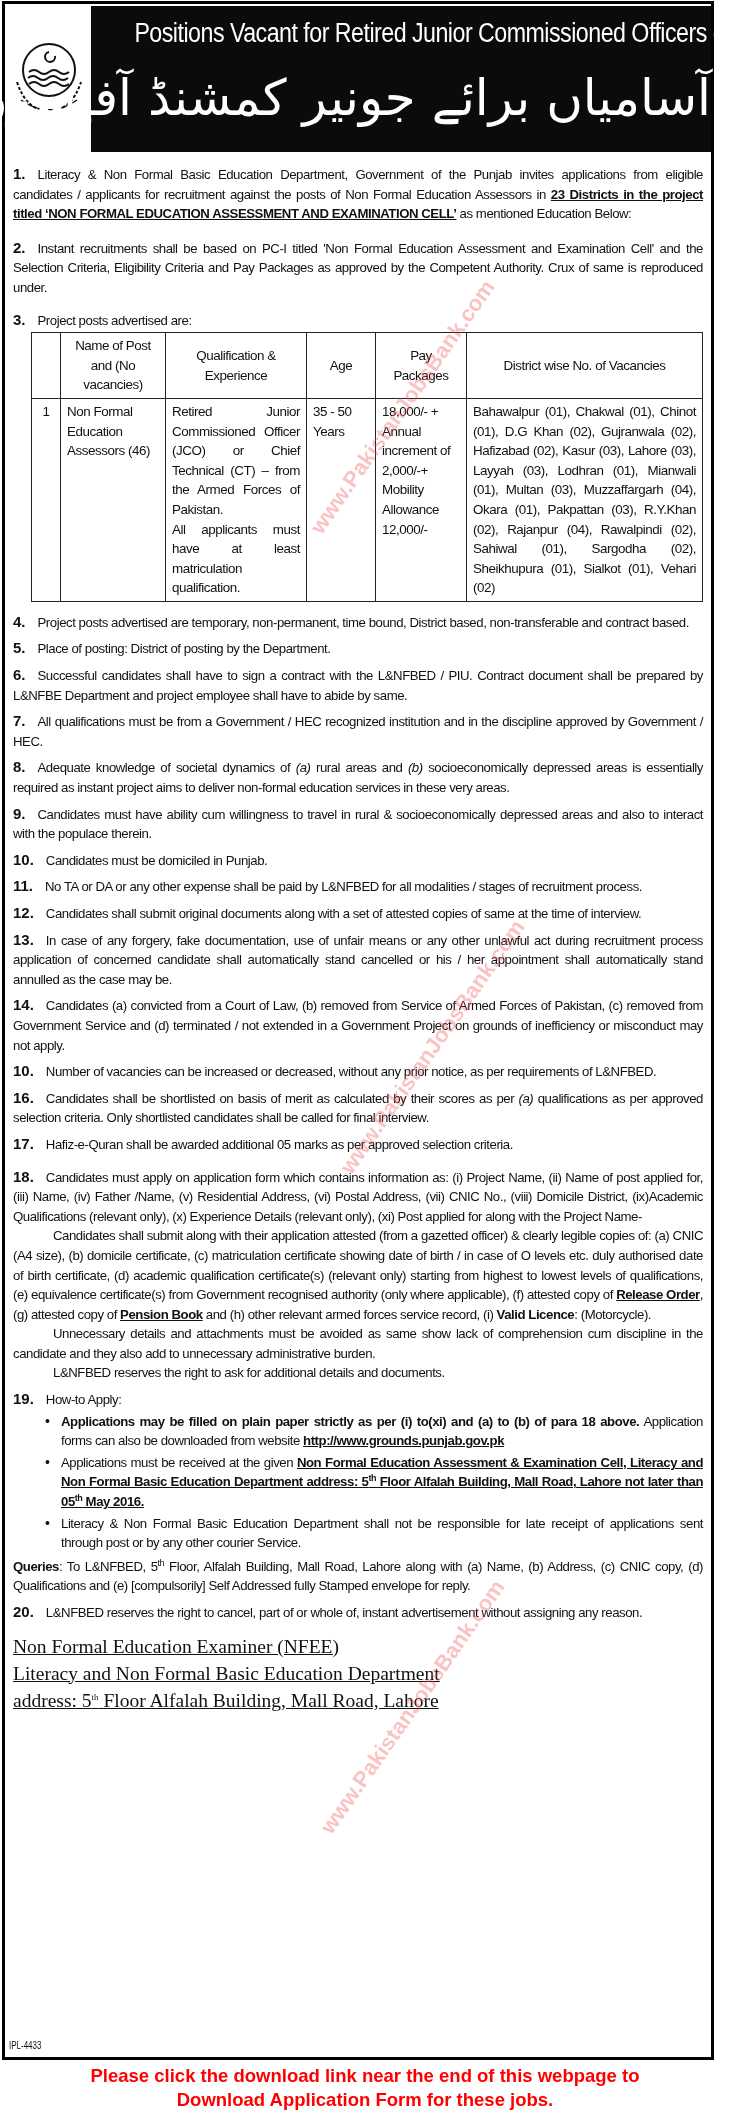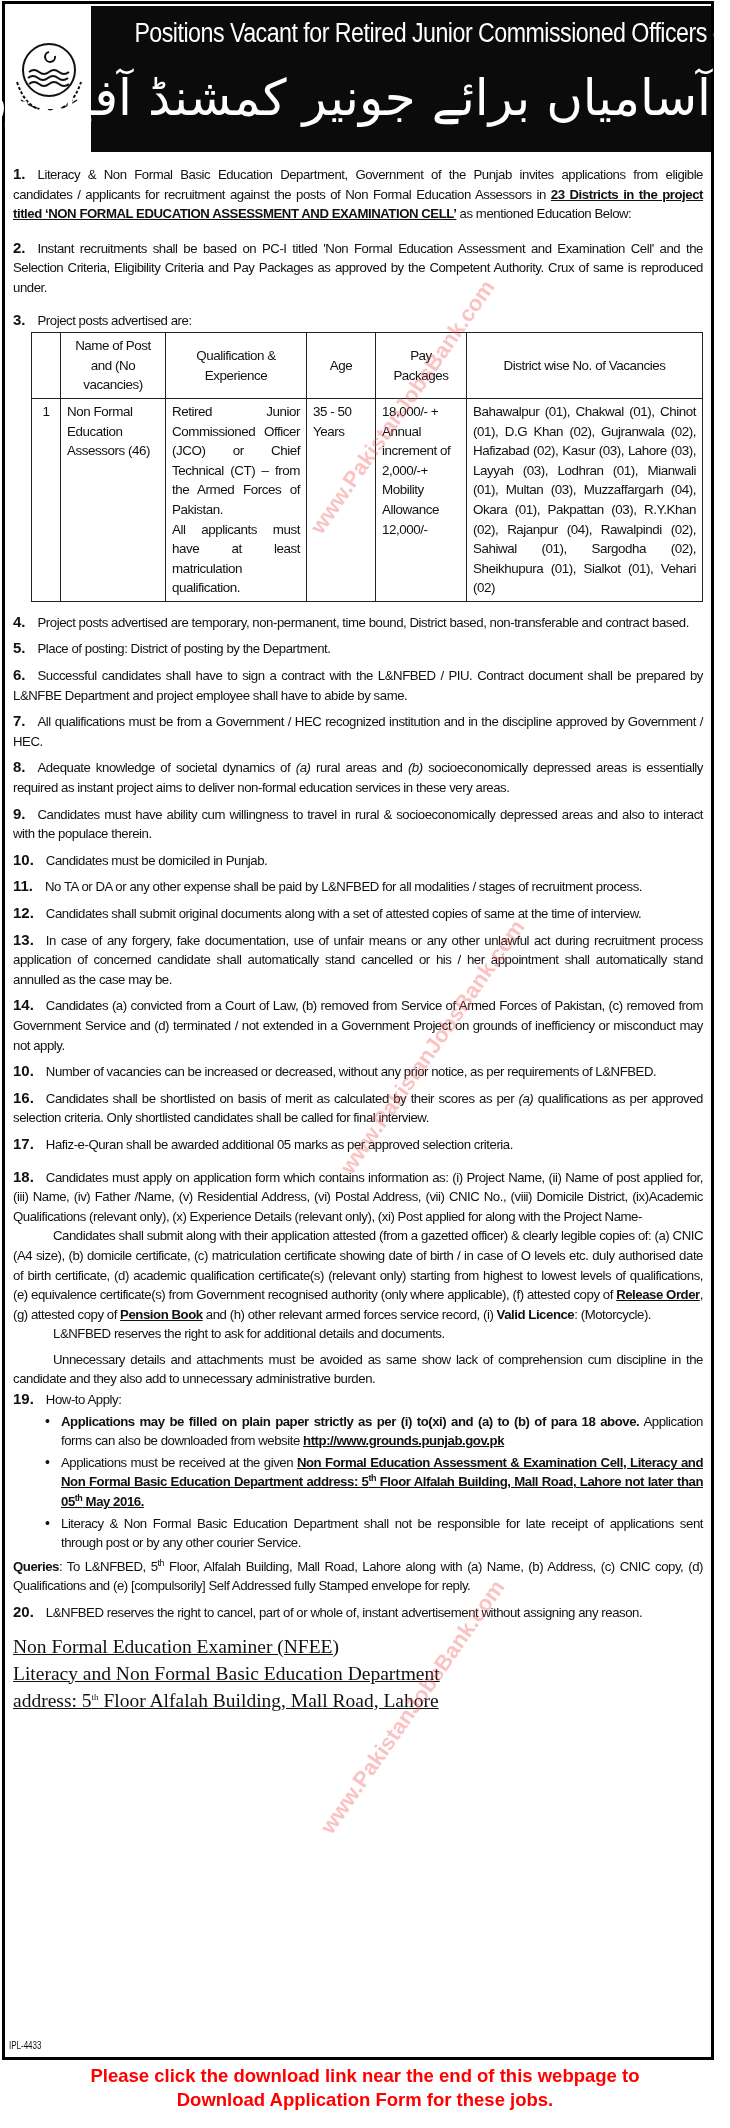--- a/index.html
+++ b/index.html
@@ -98,22 +98,22 @@
     <p class="para"><span class="num">11.</span><span>No TA or DA or any other expense shall be paid by L&amp;NFBED for all modalities / stages of recruitment process.</span></p>
     <p class="para"><span class="num">12.</span><span>Candidates shall submit original documents along with a set of attested copies of same at the time of interview.</span></p>
     <p class="para"><span class="num">13.</span><span>In case of any forgery, fake documentation, use of unfair means or any other unlawful act during recruitment process application of concerned candidate shall automatically stand cancelled or his / her appointment shall automatically stand annulled as the case may be.</span></p>
     <p class="para"><span class="num">14.</span><span>Candidates (a) convicted from a Court of Law, (b) removed from Service of Armed Forces of Pakistan, (c) removed from Government Service and (d) terminated / not extended in a Government Project on grounds of inefficiency or misconduct may not apply.</span></p>
     <p class="para"><span class="num">10.</span><span>Number of vacancies can be increased or decreased, without any prior notice, as per requirements of L&amp;NFBED.</span></p>
     <p class="para"><span class="num">16.</span><span>Candidates shall be shortlisted on basis of merit as calculated by their scores as per </span><span class="i">(a)</span><span> qualifications as per approved selection criteria. Only shortlisted candidates shall be called for final interview.</span></p>
     <p class="para"><span class="num">17.</span><span>Hafiz-e-Quran shall be awarded additional 05 marks as per approved selection criteria.</span></p>
 
     <p class="para" style="margin-top:12px;margin-bottom:0"><span class="num">18.</span><span>Candidates must apply on application form which contains information as: (i) Project Name, (ii) Name of post applied for, (iii) Name, (iv) Father /Name, (v) Residential Address, (vi) Postal Address, (vii) CNIC No., (viii) Domicile District, (ix)Academic Qualifications (relevant only), (x) Experience Details (relevant only), (xi) Post applied for along with the Project Name-</span></p>
     <p class="para indent" style="margin-bottom:0"><span>Candidates shall submit along with their application attested (from a gazetted officer) &amp; clearly legible copies of: (a) CNIC (A4 size), (b) domicile certificate, (c) matriculation certificate showing date of birth / in case of O levels etc. duly authorised date of birth certificate, (d) academic qualification certificate(s) (relevant only) starting from highest to lowest levels of qualifications, (e) equivalence certificate(s) from Government recognised authority (only where applicable), (f) attested copy of </span><span class="u">Release Order</span><span>, (g) attested copy of </span><span class="u">Pension Book</span><span> and (h) other relevant armed forces service record, (i) </span><span class="b">Valid Licence</span><span>: (Motorcycle).</span></p>
+    <p class="para indent" style="margin-bottom:0"><span>Unnecessary details and attachments must be avoided as same show lack of comprehension cum discipline in the candidate and they also add to unnecessary administrative burden.</span></p>
     <p class="para indent"><span>L&amp;NFBED reserves the right to ask for additional details and documents.</span></p>
-    <p class="para indent" style="margin-bottom:0"><span>Unnecessary details and attachments must be avoided as same show lack of comprehension cum discipline in the candidate and they also add to unnecessary administrative burden.</span></p>
 
     <p class="para" style="margin-bottom:2px"><span class="num">19.</span><span>How-to Apply:</span></p>
     <ul class="bullets">
       <li><span class="b">Applications may be filled on plain paper strictly as per (i) to(xi) and (a) to (b) of para 18 above.</span><span> Application forms can also be downloaded from website </span><span class="u">http://www.grounds.punjab.gov.pk</span></li>
       <li><span>Applications must be received at the given </span><span class="u"><span>Non Formal Education Assessment &amp; Examination Cell, Literacy and Non Formal Basic Education Department address: 5</span><sup>th</sup><span> Floor Alfalah Building, Mall Road, Lahore not later than 05</span><sup>th</sup><span> May 2016.</span></span></li>
       <li><span>Literacy &amp; Non Formal Basic Education Department shall not be responsible for late receipt of applications sent through post or by any other courier Service.</span></li>
     </ul>
     <p class="para"><span class="b">Queries</span><span>: To L&amp;NFBED, 5</span><sup>th</sup><span> Floor, Alfalah Building, Mall Road, Lahore along with (a) Name, (b) Address, (c) CNIC copy, (d) Qualifications and (e) [compulsorily] Self Addressed fully Stamped envelope for reply.</span></p>
     <p class="para"><span class="num">20.</span><span>L&amp;NFBED reserves the right to cancel, part of or whole of, instant advertisement without assigning any reason.</span></p>
 

